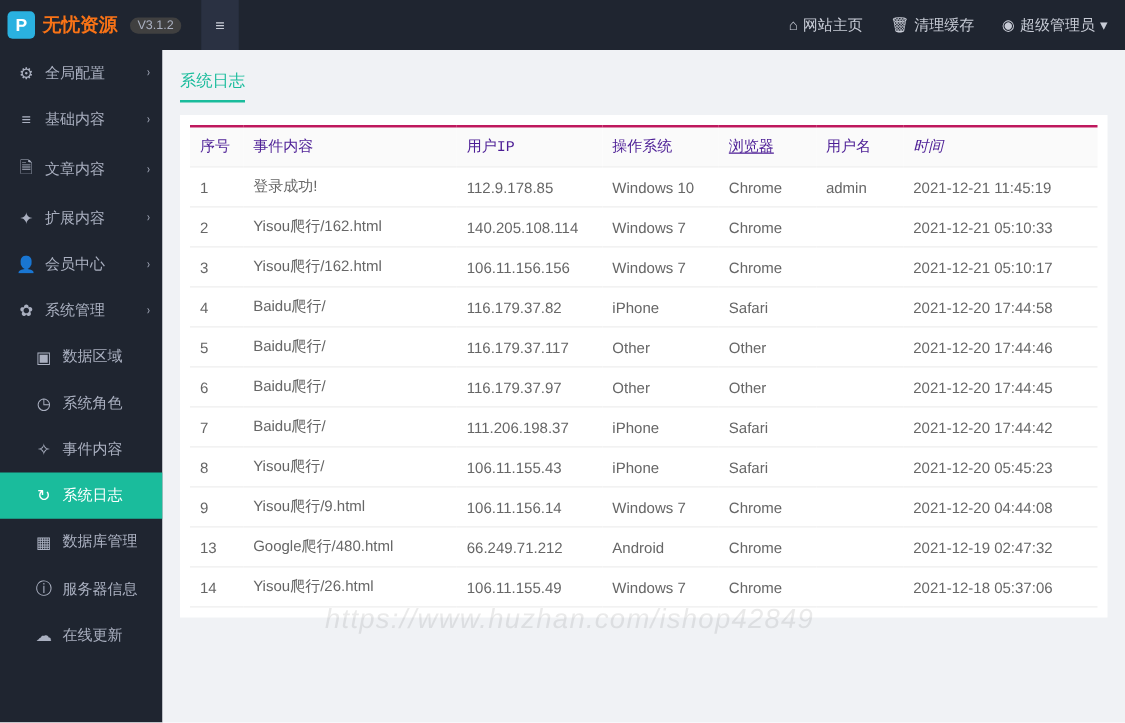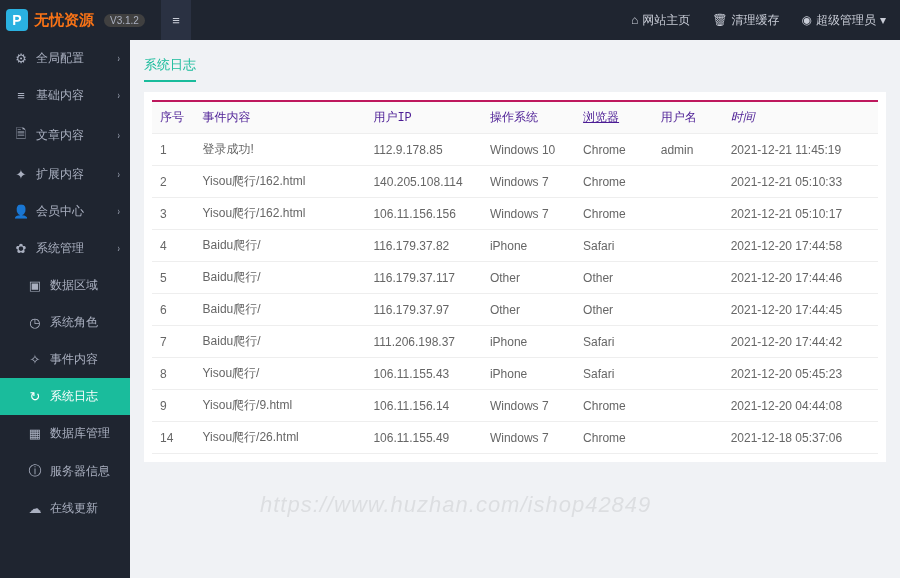--- a/index.html
+++ b/index.html
@@ -21,21 +21,21 @@
 .nav-item.active { background: #1abc9c; color: #fff; }
 .main { flex: 1; background: #f0f2f5; padding: 10px 14px; overflow: auto; }
 .tabs { margin-bottom: 10px; }
 .tab { display: inline-block; padding: 6px 0; color: #1abc9c; border-bottom: 2px solid #1abc9c; font-size: 13px; }
 .card { background: #fff; padding: 8px; }
 table { width: 100%; border-collapse: collapse; font-size: 12px; }
 th, td { text-align: left; padding: 7px 8px; border-bottom: 1px solid #eee; white-space: nowrap; overflow: hidden; text-overflow: ellipsis; }
 th { background: #fafafa; color: #4c1d95; font-weight: normal; border-top: 2px solid #be185d; }
 td { color: #666; }
 .col-seq { width: 5%; } .col-event { width: 22%; } .col-ip { width: 15%; font-family: Liberation Mono, monospace; } .col-os { width: 12%; } .col-br { width: 10%; text-decoration: underline; } .col-user { width: 9%; } .col-time { width: 20%; font-style: italic; }
-.watermark { position: absolute; bottom: 60px; left: 260px; font-size: 22px; color: rgba(80,80,80,0.12); font-style: italic; pointer-events: none; letter-spacing: 1px;}
+.watermark { position: absolute; bottom: 70px; left: 260px; font-size: 22px; color: rgba(80,80,80,0.12); font-style: italic; pointer-events: none; letter-spacing: 1px;}
 </style>
 </head>
 <body>
 
 <div class="header">
   <div class="logo">
     <span class="logo-icon">P</span>
     <span class="logo-text">无忧资源</span>
     <span class="version">V3.1.2</span>
   </div>
@@ -215,20 +215,29 @@
             <tr>
               <td>9</td>
               <td>Yisou爬行/9.html</td>
               <td>106.11.156.14</td>
               <td>Windows 7</td>
               <td>Chrome</td>
               <td></td>
               <td>2021-12-20 04:44:08</td>
             </tr>
             <tr>
+              <td>13</td>
+              <td>Google爬行/480.html</td>
+              <td>66.249.71.212</td>
+              <td>Android</td>
+              <td>Chrome</td>
+              <td></td>
+              <td>2021-12-19 02:47:32</td>
+            </tr>
+            <tr>
               <td>14</td>
               <td>Yisou爬行/26.html</td>
               <td>106.11.155.49</td>
               <td>Windows 7</td>
               <td>Chrome</td>
               <td></td>
               <td>2021-12-18 05:37:06</td>
             </tr>
           </tbody>
       </table>

